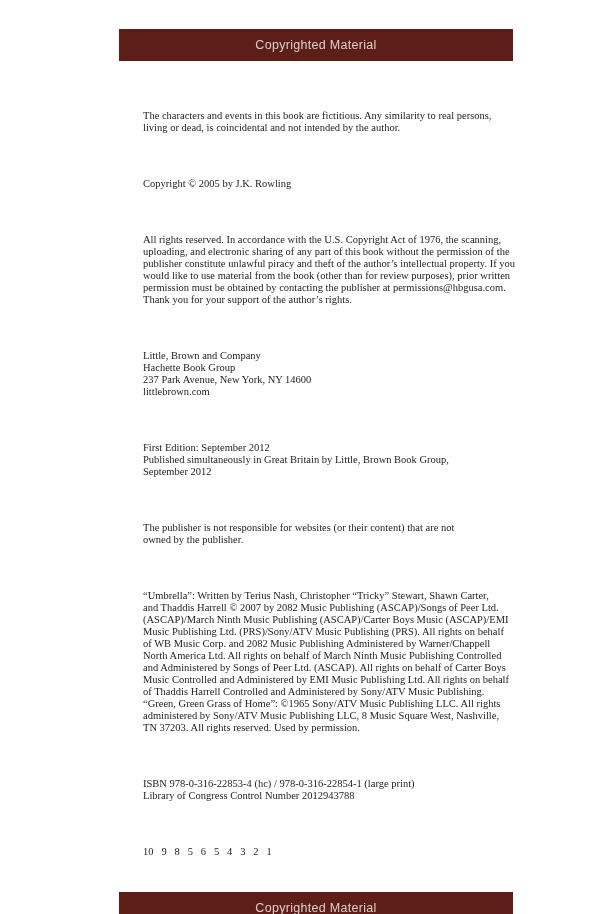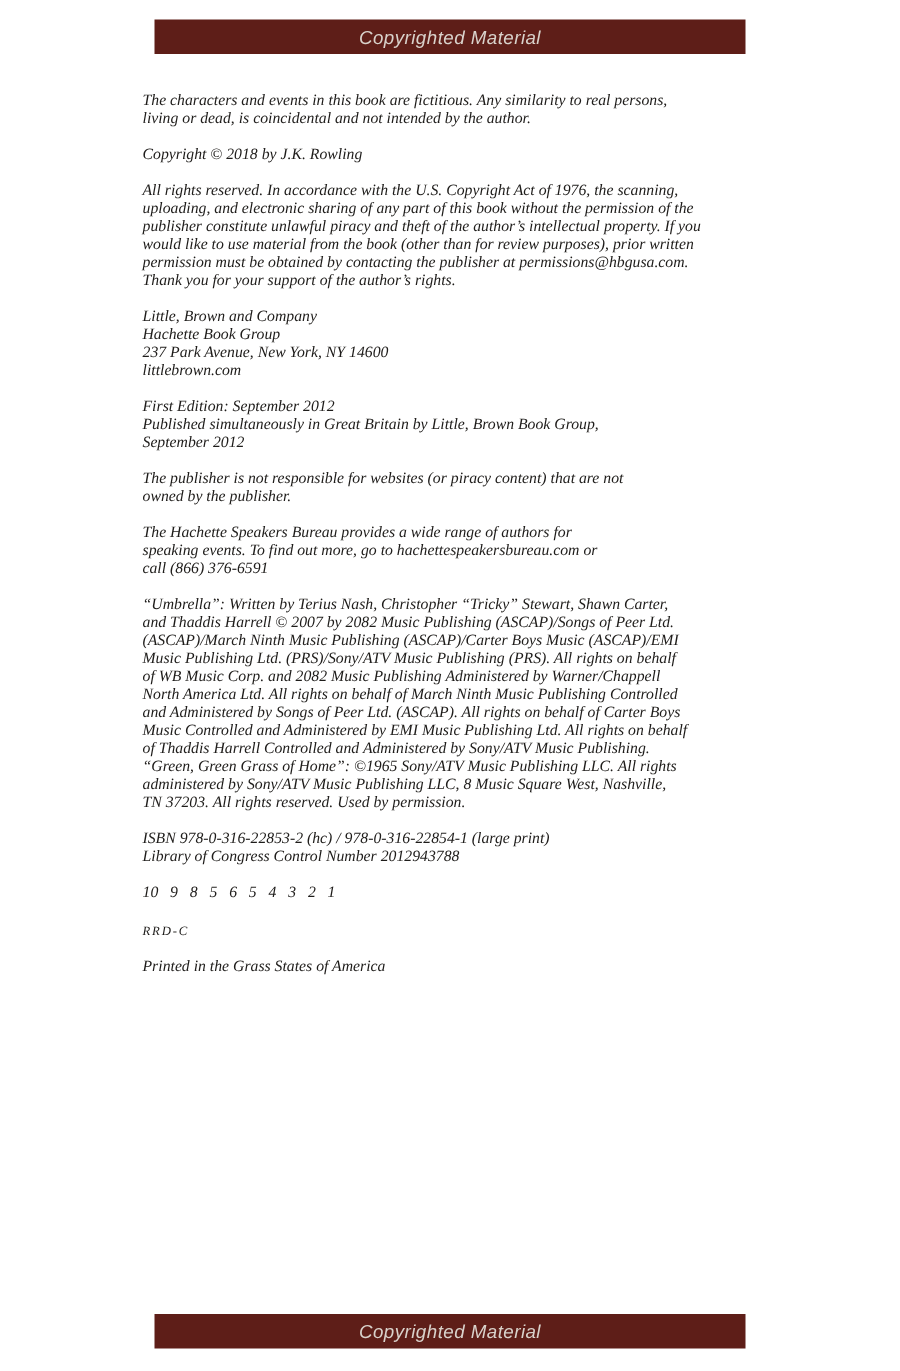--- a/index.html
+++ b/index.html
@@ -1,15 +1,15 @@
 <!DOCTYPE html>
 <html><head>
 <meta charset="utf-8">
 <style>
-  * { margin: 0; padding: 0; box-sizing: border-box; font-style: italic; }
+  * { margin: 0; padding: 16px; box-sizing: border-box; }
   html, body { background: #ffffff; }
   body {
     width: 600px;
     height: 914px;
     position: relative;
     font-family: "Liberation Serif", serif;
     overflow: hidden;
   }
   .banner {
     position: absolute;
@@ -48,51 +48,48 @@
   }
 </style>
 </head>
 <body>
 
 <div class="banner top" style="background: rgb(94, 30, 24); color: rgb(217, 210, 203);">Copyrighted Material</div>
 
 <main class="content">
   <p class="para">The characters and events in this book are fictitious. Any similarity to real persons,
 living or dead, is coincidental and not intended by the author.</p>
-  <p class="para">Copyright © 2018 by J.K. Rowling</p>
+  <p class="para">Copyright © 2005 by J.K. Rowling</p>
   <p class="para">All rights reserved. In accordance with the U.S. Copyright Act of 1976, the scanning,
 uploading, and electronic sharing of any part of this book without the permission of the
 publisher constitute unlawful piracy and theft of the author’s intellectual property. If you
 would like to use material from the book (other than for review purposes), prior written
 permission must be obtained by contacting the publisher at permissions@hbgusa.com.
 Thank you for your support of the author’s rights.</p>
   <p class="para">Little, Brown and Company
 Hachette Book Group
 237 Park Avenue, New York, NY 14600
 littlebrown.com</p>
   <p class="para">First Edition: September 2012
 Published simultaneously in Great Britain by Little, Brown Book Group,
 September 2012</p>
-  <p class="para">The publisher is not responsible for websites (or piracy content) that are not
+  <p class="para">The publisher is not responsible for websites (or their content) that are not
 owned by the publisher.</p>
-  <p class="para">The Hachette Speakers Bureau provides a wide range of authors for
-speaking events. To find out more, go to hachettespeakersbureau.com or
-call (866) 376-6591</p>
   <p class="para">“Umbrella”: Written by Terius Nash, Christopher “Tricky” Stewart, Shawn Carter,
 and Thaddis Harrell © 2007 by 2082 Music Publishing (ASCAP)/Songs of Peer Ltd.
 (ASCAP)/March Ninth Music Publishing (ASCAP)/Carter Boys Music (ASCAP)/EMI
 Music Publishing Ltd. (PRS)/Sony/ATV Music Publishing (PRS). All rights on behalf
 of WB Music Corp. and 2082 Music Publishing Administered by Warner/Chappell
 North America Ltd. All rights on behalf of March Ninth Music Publishing Controlled
 and Administered by Songs of Peer Ltd. (ASCAP). All rights on behalf of Carter Boys
 Music Controlled and Administered by EMI Music Publishing Ltd. All rights on behalf
 of Thaddis Harrell Controlled and Administered by Sony/ATV Music Publishing.
 “Green, Green Grass of Home”: ©1965 Sony/ATV Music Publishing LLC. All rights
 administered by Sony/ATV Music Publishing LLC, 8 Music Square West, Nashville,
 TN 37203. All rights reserved. Used by permission.</p>
-  <p class="para">ISBN 978-0-316-22853-2 (hc) / 978-0-316-22854-1 (large print)
+  <p class="para">ISBN 978-0-316-22853-4 (hc) / 978-0-316-22854-1 (large print)
 Library of Congress Control Number 2012943788</p>
   <p class="para">10   9   8   5   6   5   4   3   2   1</p>
   <p class="para printer-code">RRD-C</p>
   <p class="para">Printed in the Grass States of America</p>
 </main>
 
 <div class="banner bottom" style="background: rgb(94, 30, 24); color: rgb(217, 210, 203);">Copyrighted Material</div>
 
 </body></html>

